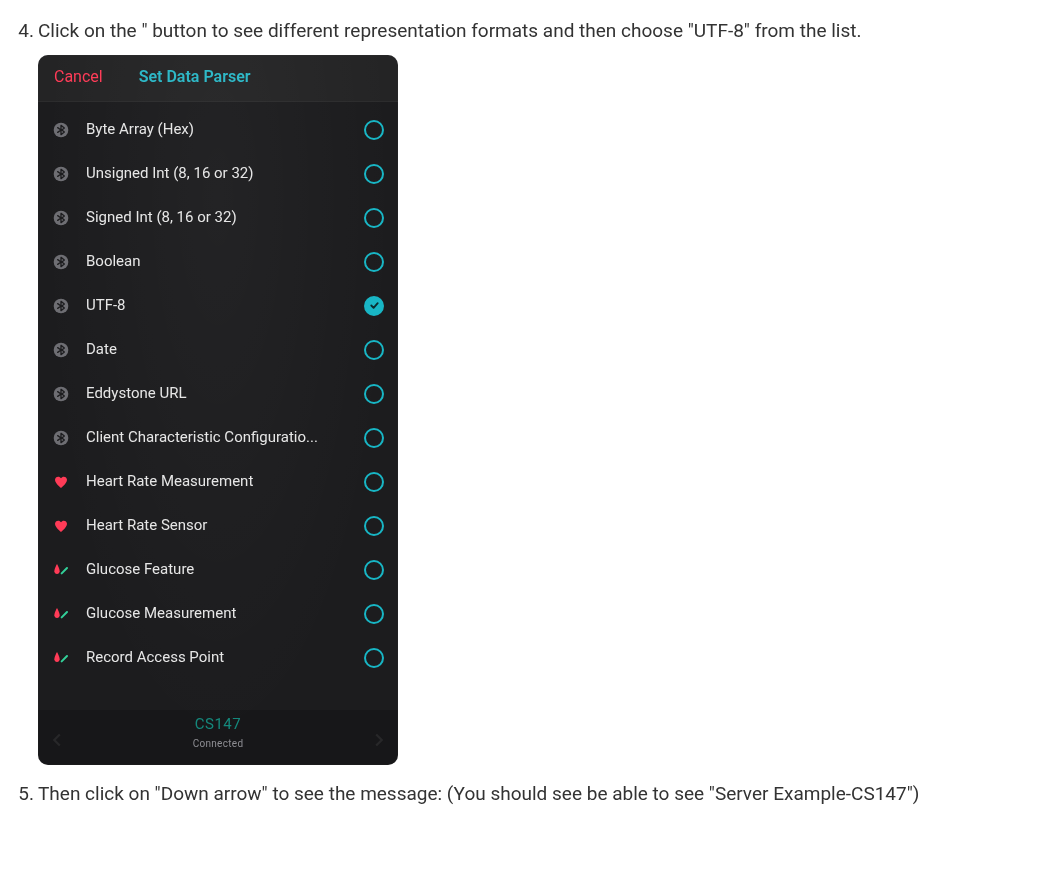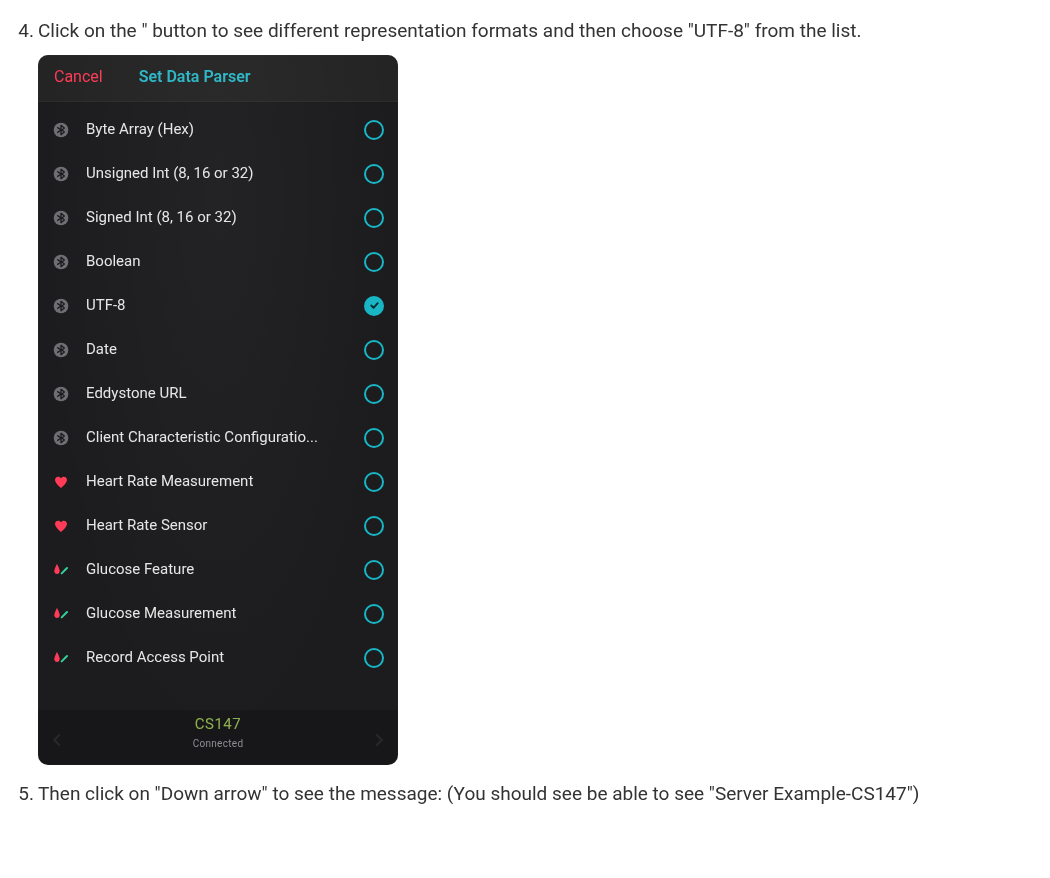--- a/index.html
+++ b/index.html
@@ -124,21 +124,21 @@
   }
   .footer {
     text-align: center;
     padding: 6px 0 14px 0;
     color: #8e8e93;
     background: rgba(0,0,0,0.15);
   }
   .footer-device {
     font-size: 15px;
     letter-spacing: 0.5px;
-    color: #bef264;
+    color: #14b8a6;
     opacity: 0.7;
     margin-top: -2px;
   }
   .footer-status {
     font-size: 10px;
     color: #8e8e93;
     letter-spacing: 0.3px;
     margin-top: 2px;
   }
   .arrow-hint {

